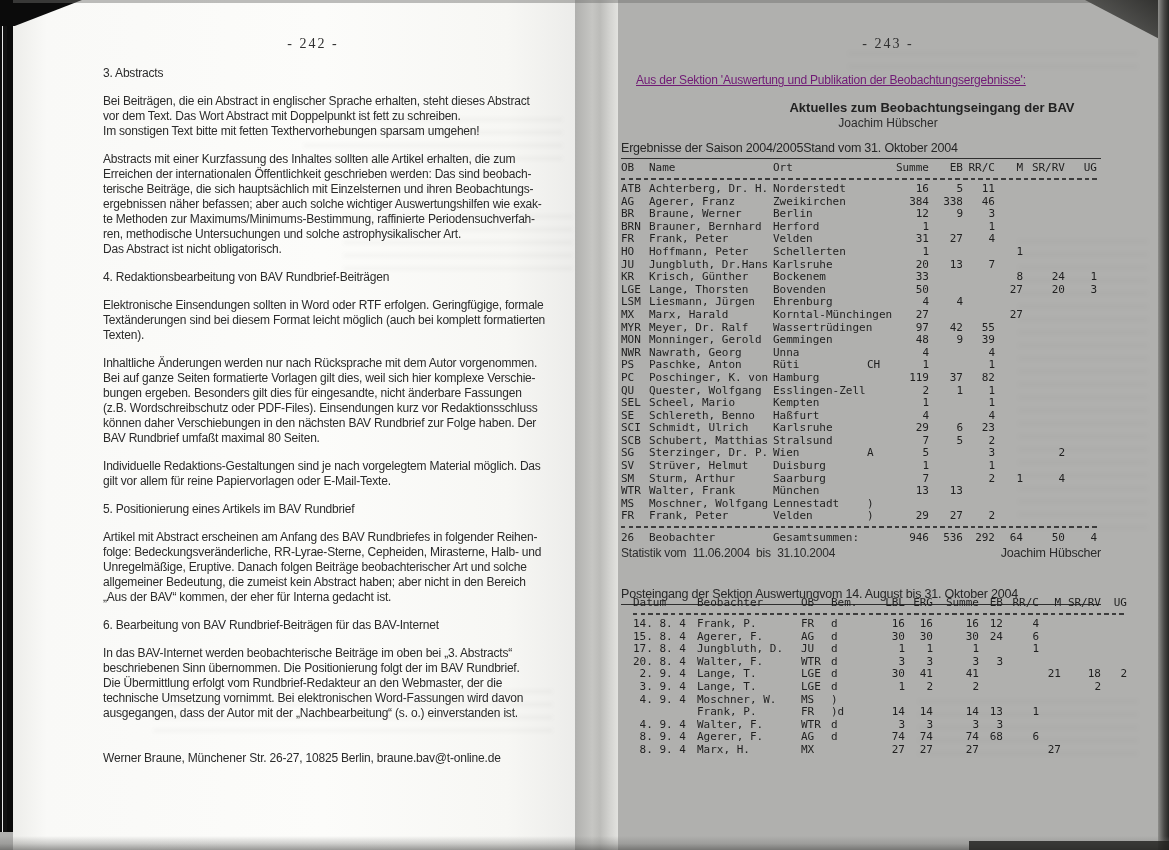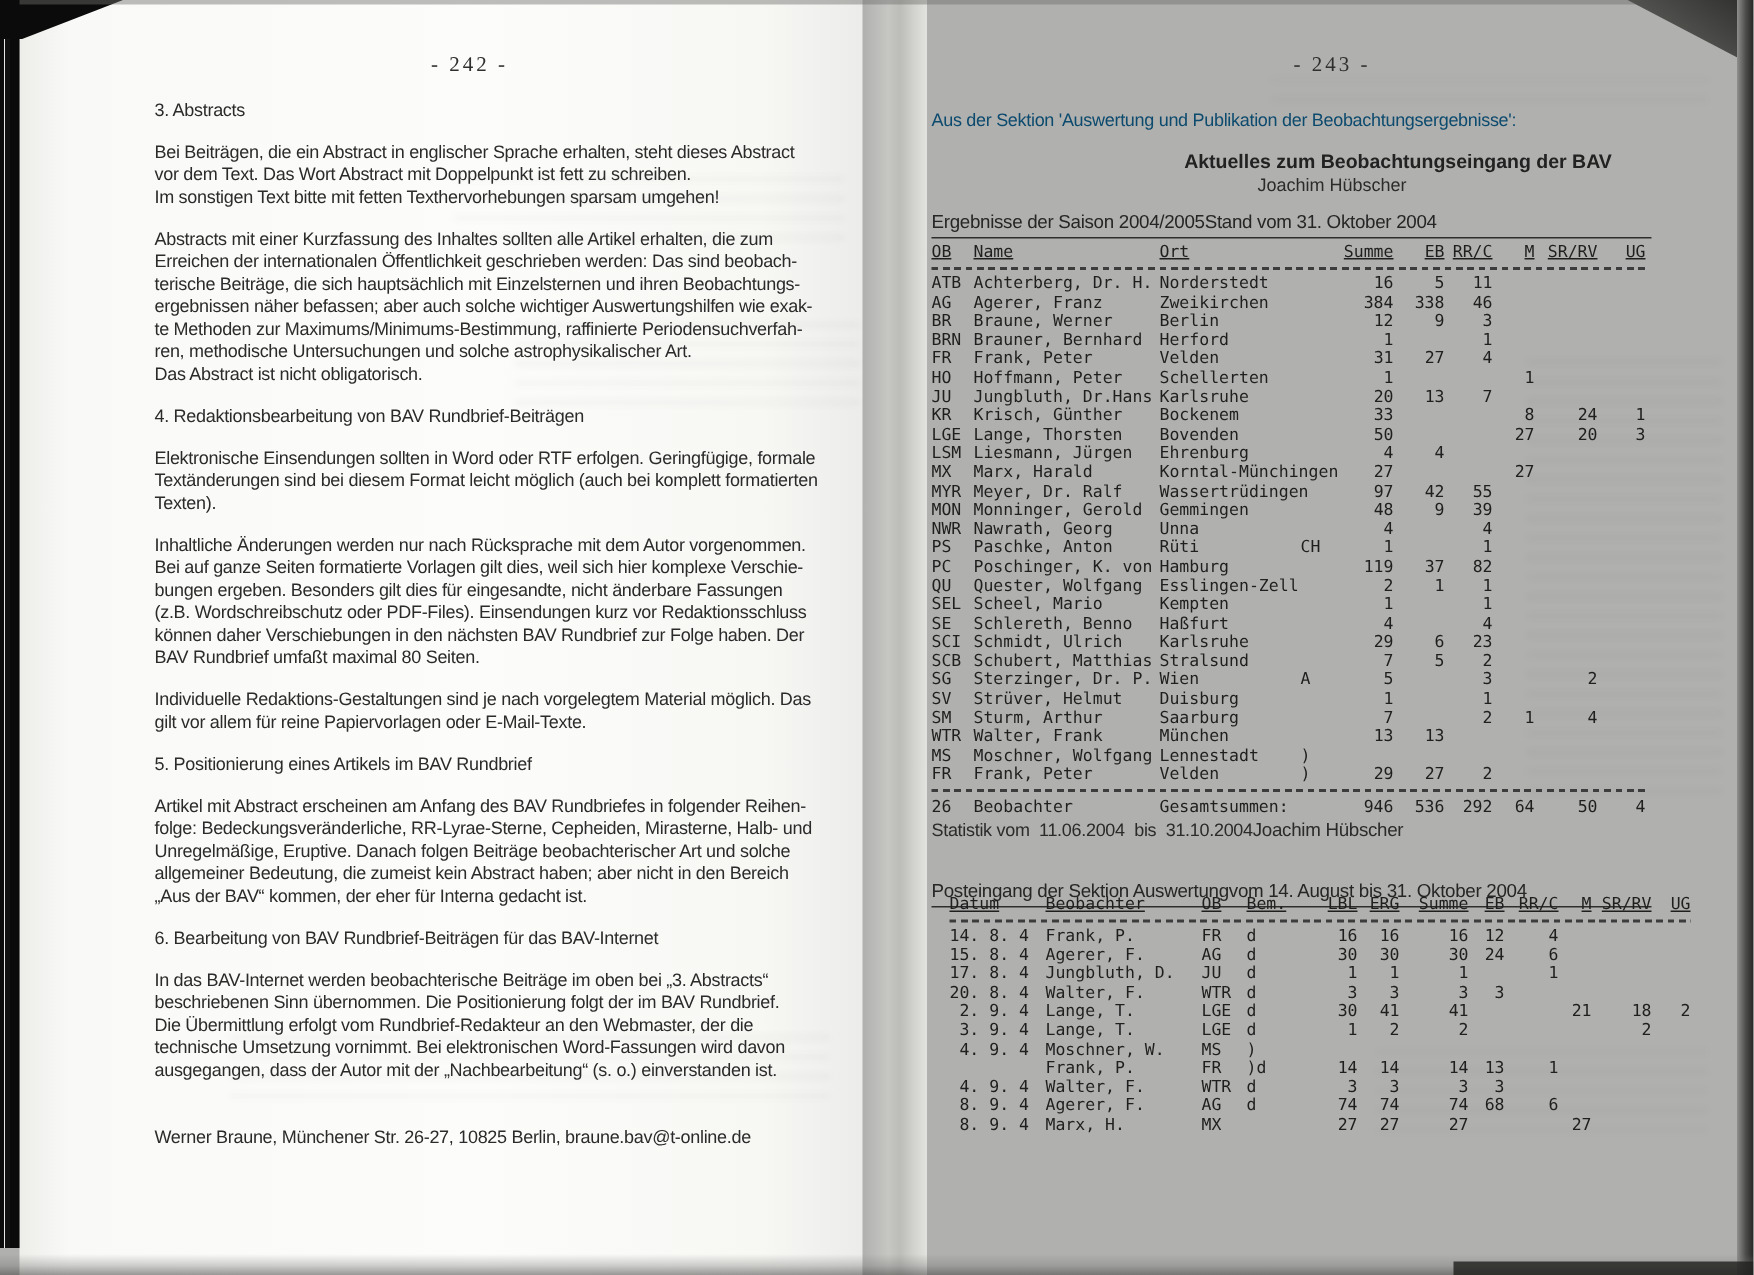--- a/index.html
+++ b/index.html
@@ -36,37 +36,37 @@
   .pageno{position:absolute;font-family:"Liberation Serif",serif;font-size:14px;color:#2f2f2f;letter-spacing:2px;}
   .pageno-left{left:90px;top:36px;width:420px;text-align:center;}
   .pageno-right{left:0;top:36px;width:100%;text-align:center;}
   .left-text{position:absolute;left:90px;top:66px;width:494px;
     font-size:12px;line-height:15px;letter-spacing:-0.2px;color:#2b2b2b;}
   .blk{margin-top:13px;white-space:pre-line;}
   .blk:first-child{margin-top:0;}
   .blk.footer{margin-top:30px;}
 
   
-  .rp-intro{position:absolute;left:3px;top:73px;font-size:12px;color:#0c4a6e;letter-spacing:-0.2px;}
+  .rp-intro{position:absolute;left:18px;top:73px;font-size:12px;color:#701a75;letter-spacing:-0.2px;text-decoration:underline;}
   .rp-title{position:absolute;left:0;top:100px;width:100%;text-align:center;font-size:13px;font-weight:bold;color:#222;padding-left:44px;}
   .rp-author{position:absolute;left:0;top:116px;width:100%;text-align:center;font-size:12px;color:#2b2b2b;}
   .capline{position:absolute;left:3px;width:480px;display:flex;
     font-size:12.5px;color:#262626;border-bottom:1.5px solid #2e2e2e;padding-bottom:3px;letter-spacing:-0.2px;}
   .cap1{top:141px;} .cap2{top:587px;}
   table.mono{position:absolute;left:3px;border-collapse:collapse;table-layout:fixed;
     font-family:"DejaVu Sans Mono","Liberation Mono",monospace;font-size:11px;color:#1f1f1f;}
   .t1{top:160px;width:476px;}
   .t2{top:595px;width:494px;margin-left:12px;}
   table.mono td{padding:0;white-space:pre;overflow:visible;line-height:12.6px;height:12.6px;vertical-align:bottom;}
-  table.mono tr.hdr td{height:15px;line-height:15px;text-decoration:underline;}
+  table.mono tr.hdr td{height:15px;line-height:15px;}
   table.mono td.r{text-align:right;}
   tr.seprow td{height:8px;vertical-align:middle;}
   .dash{height:2px;background:repeating-linear-gradient(90deg,#3c3c3c 0 4.5px,rgba(0,0,0,0) 4.5px 7.6px);}
   tr.total td{height:14px;line-height:14px;}
-  .statline{position:absolute;left:3px;top:546px;width:480px;display:flex;
+  .statline{position:absolute;left:3px;top:546px;width:480px;display:flex;justify-content:space-between;
     font-size:12px;color:#2b2b2b;letter-spacing:-0.2px;}
   .statline .sig{font-size:12.5px;}
 </style>
 </head>
 <body>
 
 <div class="scan">
 
   <div class="page-left">
     <div class="pageno pageno-left">-  242  -</div>

